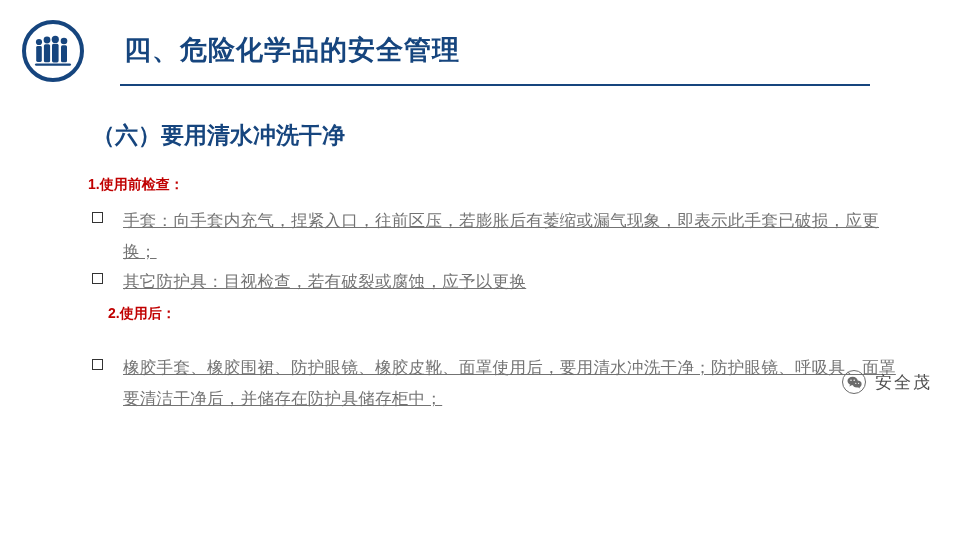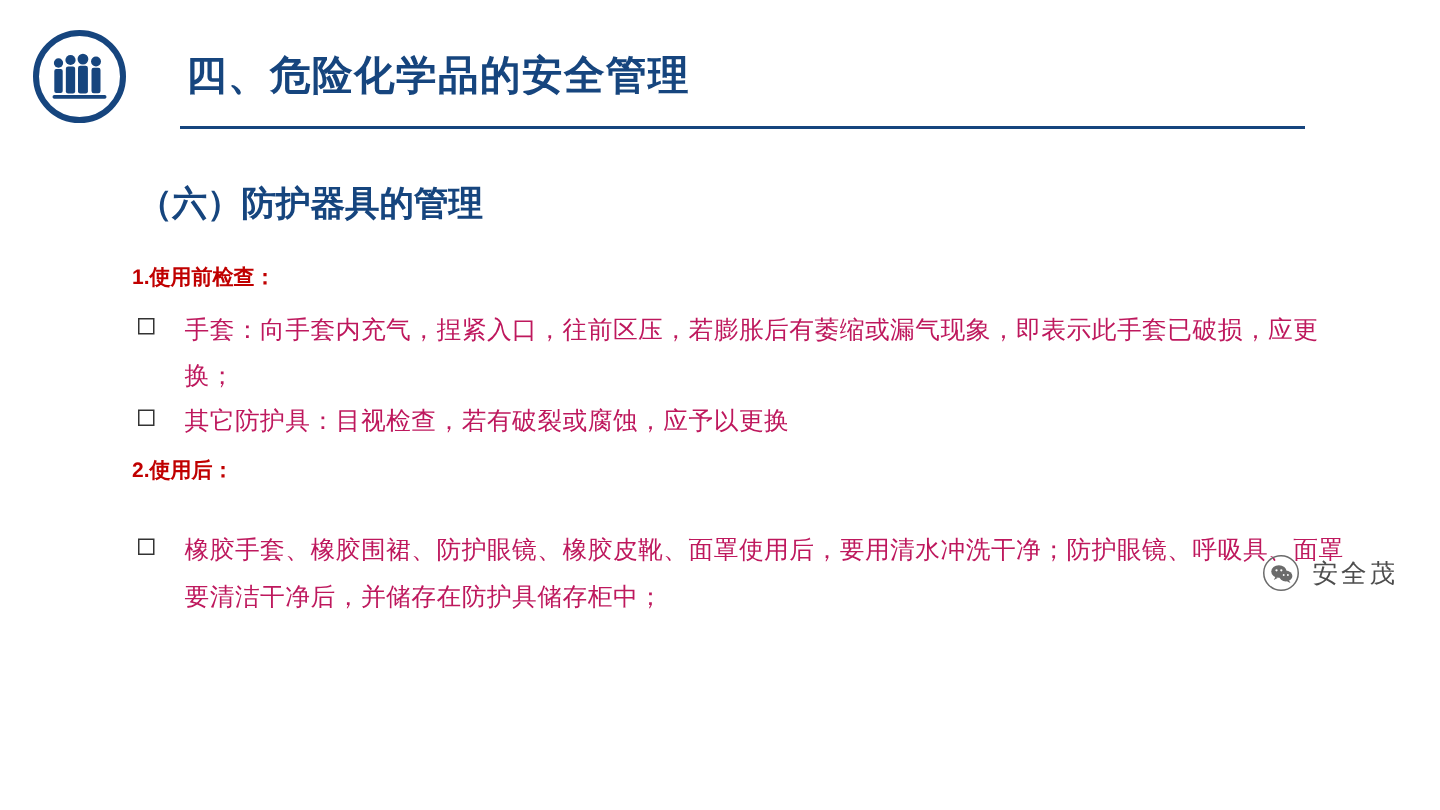--- a/index.html
+++ b/index.html
@@ -77,21 +77,21 @@
 
   .item-heading {
     position: absolute;
     left: 88px;
     font-size: 14px;
     font-weight: bold;
     color: #c00000;
     white-space: nowrap;
   }
   .item-heading.h1 { top: 176px; }
-  .item-heading.h2 { top: 305px; }
+  .item-heading.h2 { top: 305px; margin-left: 20px; }
 
   .bullet-row {
     position: absolute;
     left: 92px;
     width: 812px;
     display: flex;
     align-items: flex-start;
   }
   .bullet-row.b1 { top: 205px; }
   .bullet-row.b2 { top: 266px; }
@@ -101,24 +101,25 @@
     width: 11px;
     height: 11px;
     border: 1.5px solid #333333;
     box-sizing: border-box;
     margin-top: 7px;
     margin-right: 20px;
     flex: 0 0 auto;
   }
   .bullet-text {
     font-size: 16.5px;
-    color: #be185d;
+    color: #737373;
     line-height: 1.9;
     letter-spacing: 0.3px;
     flex: 1 1 auto;
+    text-decoration: underline;
   }
 
   
   .watermark {
     position: absolute;
     right: 28px;
     bottom: 22px;
     display: flex;
     align-items: center;
     font-family: Liberation Serif, serif;
@@ -162,21 +163,21 @@
           <rect x="28" y="11.2" width="6" height="17" rx="1.5"></rect>
           <rect x="2" y="29.4" width="36" height="2.4" rx="1.2"></rect>
         </g>
       </svg>
     </div>
 
     <div class="header-title">四、危险化学品的安全管理</div>
     <div class="header-rule"></div>
   </div>
 
-  <div class="section-title">（六）防护器具的管理</div>
+  <div class="section-title">（六）要用清水冲洗干净</div>
 
   <div class="item-heading h1">1.使用前检查：</div>
 
   <div class="bullet-row b1">
     <span class="bullet-marker"></span>
     <span class="bullet-text">手套：向手套内充气，捏紧入口，往前区压，若膨胀后有萎缩或漏气现象，即表示此手套已破损，应更换；</span>
   </div>
 
   <div class="bullet-row b2">
     <span class="bullet-marker"></span>

